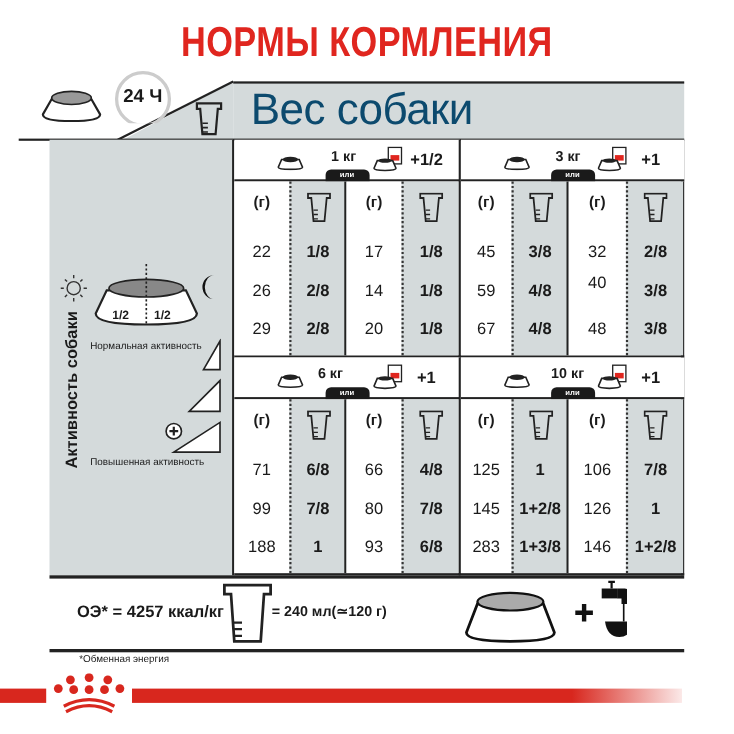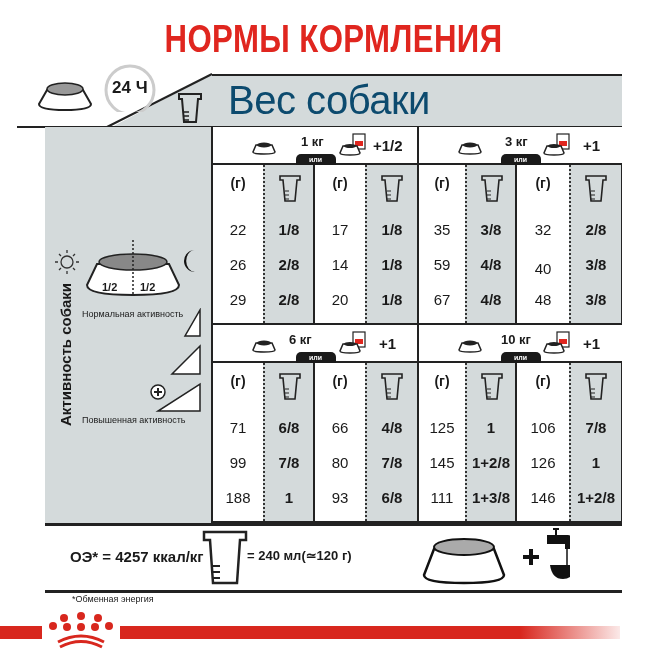--- a/index.html
+++ b/index.html
@@ -153,37 +153,37 @@
       <svg style="position:absolute;left:124px;top:6px" width="30" height="24">
           <rect x="14" y="1" width="12" height="15" fill="#fff" stroke="#222" stroke-width="1.2"></rect>
           <rect x="16" y="8" width="8" height="5" fill="#e0261f"></rect>
           <path d="M1,20 Q1,22 11,22 Q21,22 21,20 L18,13 L4,13 Z" fill="#fff" stroke="#222" stroke-width="1.5"></path>
           <ellipse cx="11" cy="13" rx="6" ry="2" fill="#222"></ellipse>
         </svg>
       <div class="plus" style="left:164px">+1</div>
     </div>
     <div class="col g" style="left:0;width:46px">
         <div class="hdr">(г)</div>
-      <div class="val" style="top:56px">35</div>
+      <div class="val" style="top:56px">45</div>
       <div class="val" style="top:91px">59</div>
       <div class="val" style="top:126px">67</div>
       </div>
     <div class="col c sep" style="left:46px">
         <svg class="hdr" style="left:14px;width:22px" height="28">
           <path d="M1,1 H21 V5 H18 L16,26 H6 L4,5 H1 Z" fill="none" stroke="#222" stroke-width="1.6"></path>
           <path d="M6,16 H10 M6,20 H10 M6,24 H10" stroke="#222" stroke-width="1.2"></path>
         </svg>
       <div class="val" style="top:56px">3/8</div>
       <div class="val" style="top:91px">4/8</div>
       <div class="val" style="top:126px">4/8</div>
       </div>
     <div class="col g" style="left:98px;width:52px">
         <div class="hdr">(г)</div>
       <div class="val" style="top:56px">32</div>
-      <div class="val" style="top:95px">40</div>
+      <div class="val" style="top:84px">40</div>
       <div class="val" style="top:126px">48</div>
       </div>
     <div class="col c" style="left:150px;width:52px">
         <svg class="hdr" style="left:14px;width:22px" height="28">
           <path d="M1,1 H21 V5 H18 L16,26 H6 L4,5 H1 Z" fill="none" stroke="#222" stroke-width="1.6"></path>
           <path d="M6,16 H10 M6,20 H10 M6,24 H10" stroke="#222" stroke-width="1.2"></path>
         </svg>
       <div class="val" style="top:56px">2/8</div>
       <div class="val" style="top:91px">3/8</div>
       <div class="val" style="top:126px">3/8</div>
@@ -251,21 +251,21 @@
           <rect x="16" y="8" width="8" height="5" fill="#e0261f"></rect>
           <path d="M1,20 Q1,22 11,22 Q21,22 21,20 L18,13 L4,13 Z" fill="#fff" stroke="#222" stroke-width="1.5"></path>
           <ellipse cx="11" cy="13" rx="6" ry="2" fill="#222"></ellipse>
         </svg>
       <div class="plus" style="left:164px">+1</div>
     </div>
     <div class="col g" style="left:0;width:46px">
         <div class="hdr">(г)</div>
       <div class="val" style="top:56px">125</div>
       <div class="val" style="top:91px">145</div>
-      <div class="val" style="top:126px">111</div>
+      <div class="val" style="top:126px">283</div>
       </div>
     <div class="col c sep" style="left:46px">
         <svg class="hdr" style="left:14px;width:22px" height="28">
           <path d="M1,1 H21 V5 H18 L16,26 H6 L4,5 H1 Z" fill="none" stroke="#222" stroke-width="1.6"></path>
           <path d="M6,16 H10 M6,20 H10 M6,24 H10" stroke="#222" stroke-width="1.2"></path>
         </svg>
       <div class="val" style="top:56px">1</div>
       <div class="val" style="top:91px">1+2/8</div>
       <div class="val" style="top:126px">1+3/8</div>
       </div>

